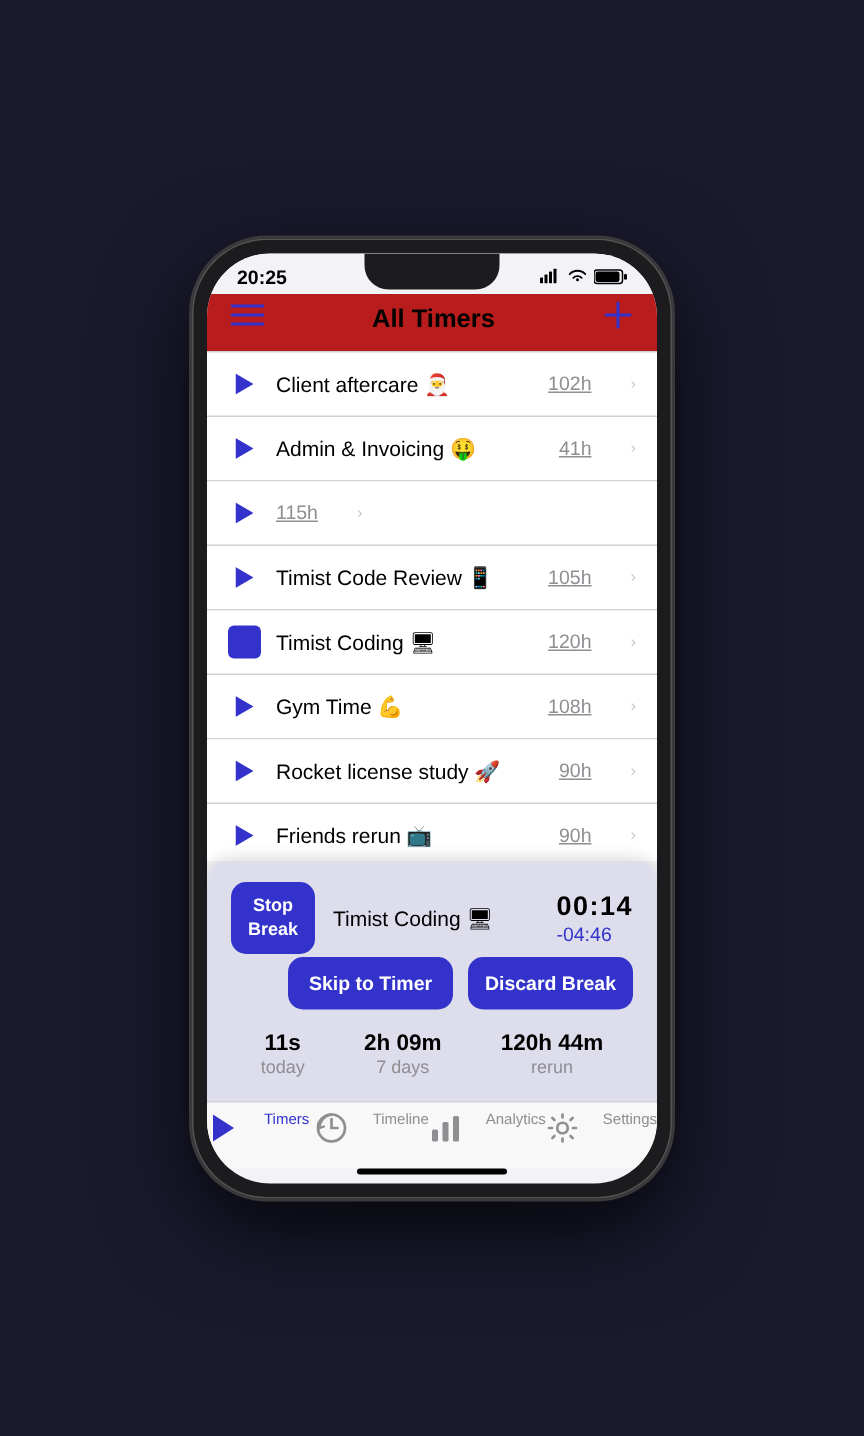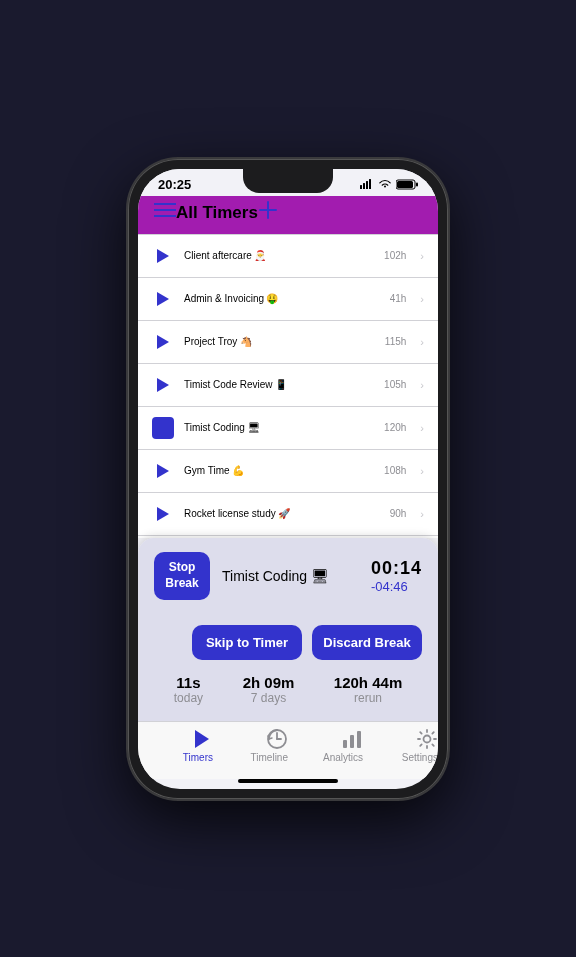--- a/index.html
+++ b/index.html
@@ -49,23 +49,23 @@
       left: 50%;
       transform: translateX(-50%);
       width: 90px;
       height: 24px;
       background: #1c1c1e;
       border-radius: 0 0 16px 16px;
       z-index: 10;
     }
     
     .nav-header {
-      background: #a21caf;
-      display: flex;
-      justify-content: flex-start;
+      background: #b91c1c;
+      display: flex;
+      justify-content: space-between;
       align-items: center;
       padding: 4px 16px 8px;
       flex-shrink: 0;
     }
     .nav-menu-icon { color: #3333cc; font-size: 18px; }
     .nav-title { font-size: 17px; font-weight: 700; color: #000; }
     .nav-add-icon { color: #3333cc; font-size: 22px; font-weight: 300; }
     
     .timer-list {
       flex: 1;
@@ -93,47 +93,48 @@
     }
     .stop-btn-small {
       width: 22px;
       height: 22px;
       background: #3333cc;
       border-radius: 4px;
       flex-shrink: 0;
     }
     .timer-name {
       flex: 1;
-      font-size: 10px;
+      font-size: 14px;
       color: #000;
       font-weight: 400;
     }
     .timer-hours {
-      font-size: 10px;
+      font-size: 13px;
       color: #8e8e93;
-      margin-right: 4px;
+      margin-right: 16px;
+      text-decoration: underline;
     }
     .chevron {
       color: #c7c7cc;
       font-size: 11px;
     }
     
     .break-overlay {
       background: rgba(220, 220, 235, 0.97);
       border-top-left-radius: 16px;
       border-top-right-radius: 16px;
       padding: 14px 16px 10px;
       flex-shrink: 0;
       box-shadow: 0 -2px 10px rgba(0,0,0,0.15);
     }
     .break-row1 {
       display: flex;
       align-items: center;
       gap: 12px;
-      margin-bottom: 25px;
+      margin-bottom: 2px;
     }
     .stop-break-btn {
       background: #3333cc;
       color: #fff;
       border-radius: 10px;
       padding: 8px 10px;
       font-size: 12px;
       font-weight: 700;
       text-align: center;
       line-height: 1.3;
@@ -201,23 +202,23 @@
       background: rgba(248, 248, 248, 0.95);
       border-top: 0.5px solid #d1d1d6;
       display: flex;
       justify-content: space-around;
       align-items: center;
       padding: 6px 0 16px;
       flex-shrink: 0;
     }
     .tab-item {
       display: flex;
-      flex-direction: column;
-      align-items: flex-end;
-      gap: 2px;
+      flex-direction: row;
+      align-items: flex-start;
+      gap: 16px;
       flex: 1;
     }
     .tab-label {
       font-size: 10px;
       color: #8e8e93;
     }
     .tab-label.active { color: #3333cc; }
     .home-indicator {
       background: #000;
       width: 100px;
@@ -295,21 +296,20 @@
         <span class="timer-hours">41h</span>
         <span class="chevron">›</span>
       </div>
 
       <div class="timer-item">
         <div class="play-btn">
           <svg width="12" height="14" viewBox="0 0 12 14">
               <polygon points="0,0 12,7 0,14" fill="#3333cc"></polygon>
             </svg>
         </div>
-        <span class="timer-name">Project Troy 🐴</span>
         <span class="timer-hours">115h</span>
         <span class="chevron">›</span>
       </div>
 
       <div class="timer-item">
         <div class="play-btn">
           <svg width="12" height="14" viewBox="0 0 12 14">
               <polygon points="0,0 12,7 0,14" fill="#3333cc"></polygon>
             </svg>
         </div>

